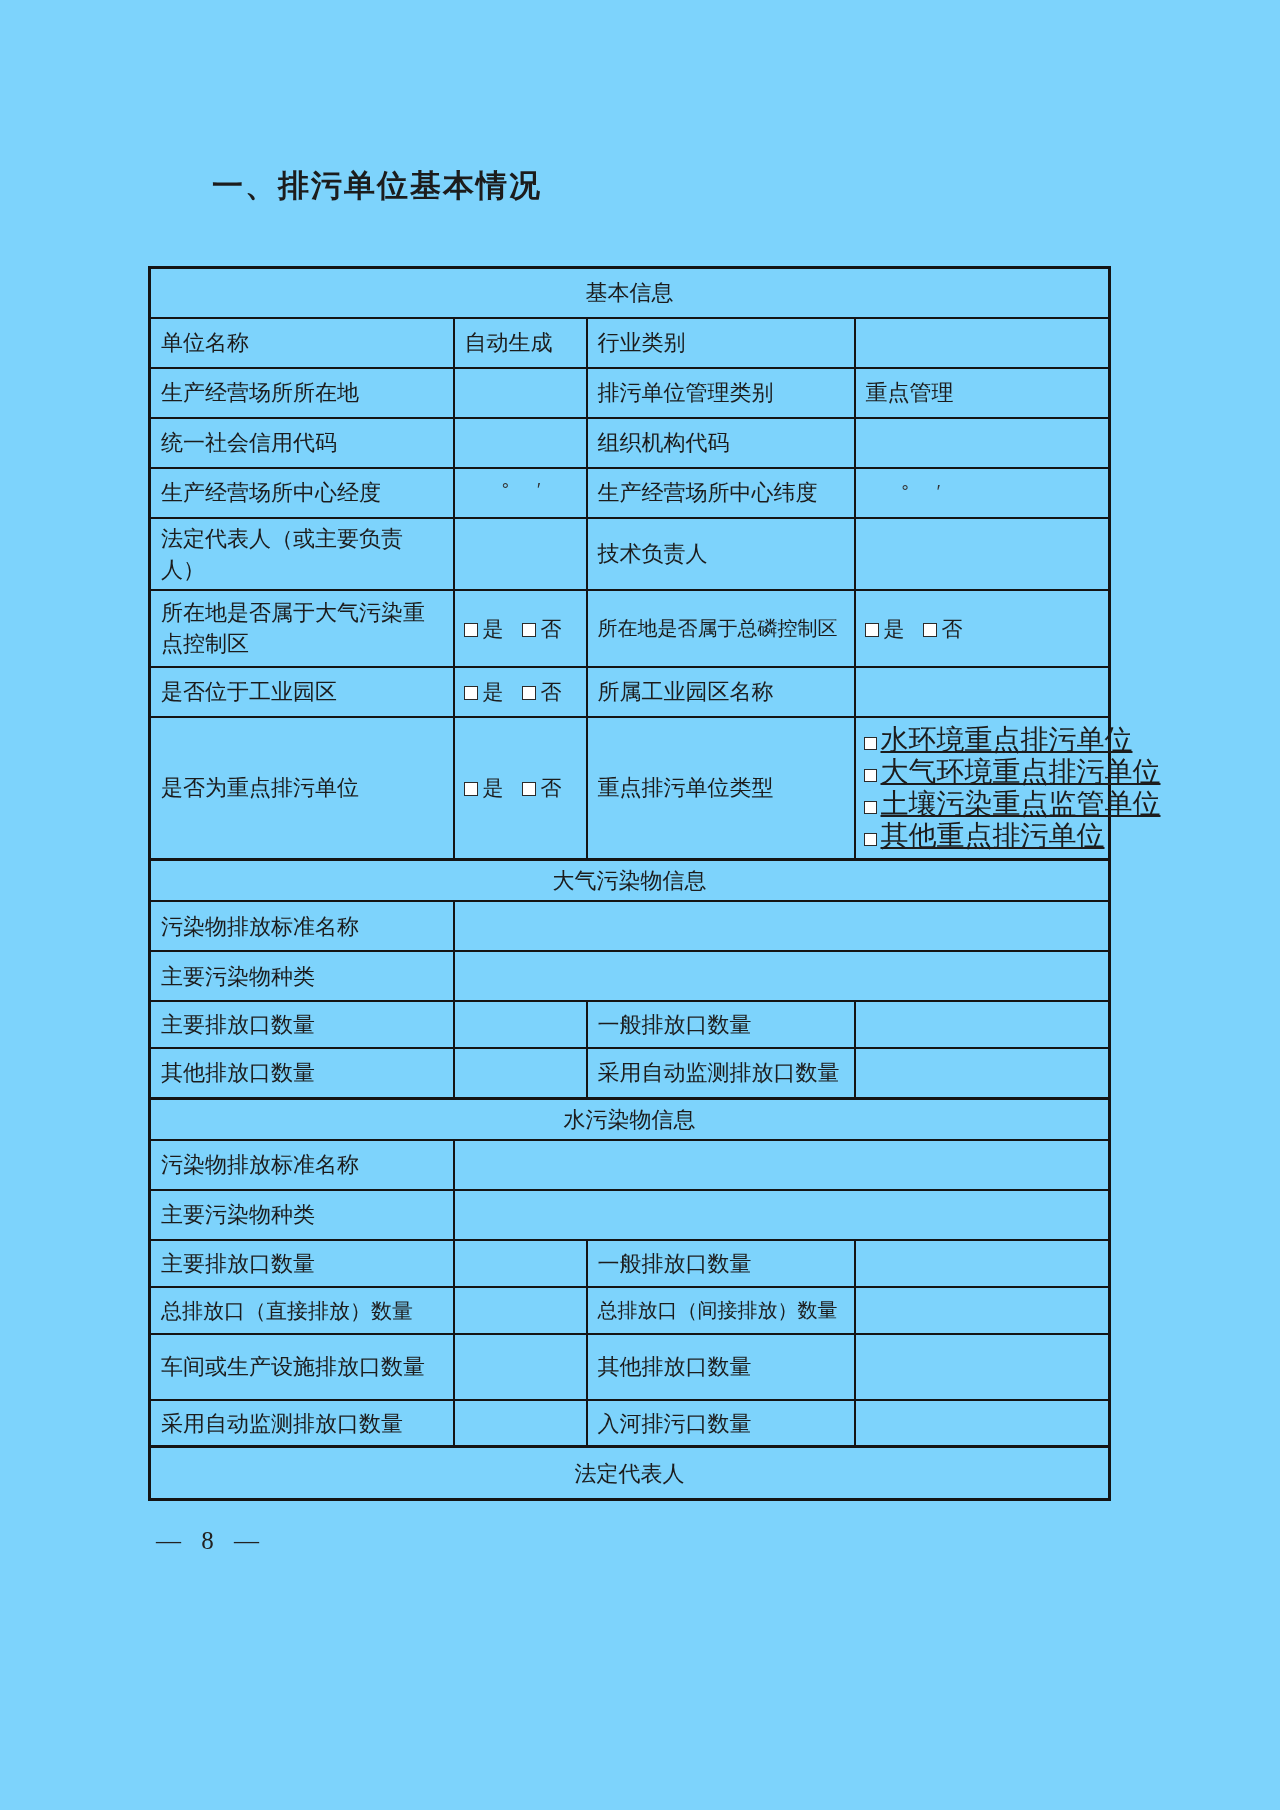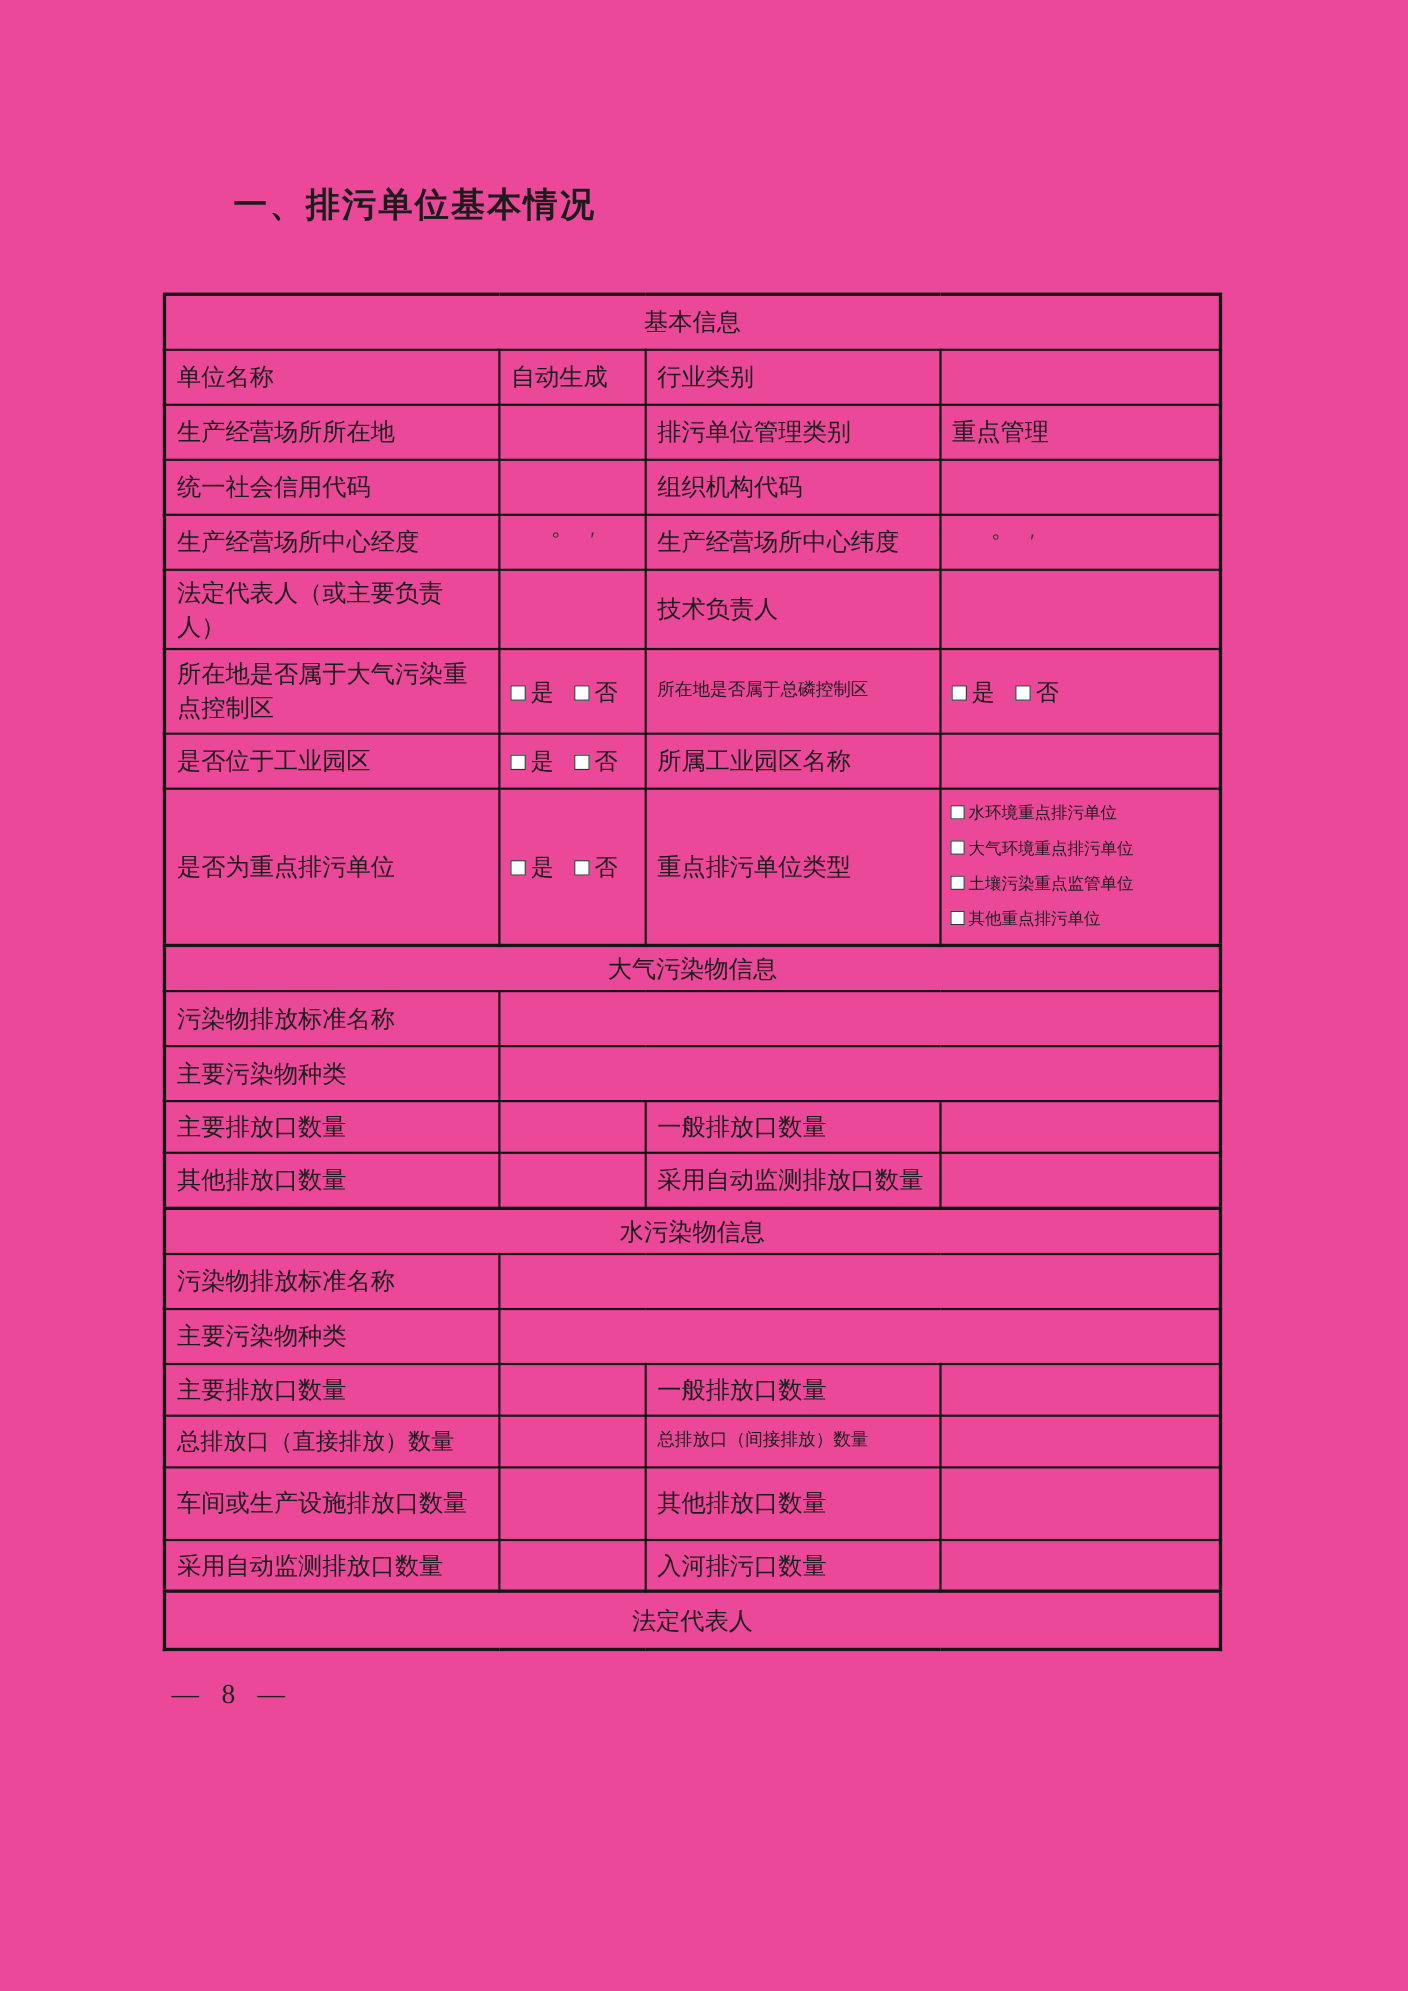--- a/index.html
+++ b/index.html
@@ -1,17 +1,17 @@
 <!DOCTYPE html>
 <html><head>
 <meta charset="utf-8">
 <style>
   html,body{margin:0;padding:0;background:#ffffff;}
   .page{
-    width:1280px;height:1810px;background:#ec4899;position:relative;
+    width:1280px;height:1810px;background:#7dd3fc;position:relative;
     font-family:"Liberation Sans","DejaVu Sans",sans-serif;color:#1c1c1c;overflow:hidden;
   }
   .title{
     font-size:31px;font-weight:bold;margin:0;padding:168px 0 0 212px;
     line-height:36px;letter-spacing:2px;
   }
   .caption{
     width:960px;margin:18px 0 0 148px;position:relative;left:-66px;
     text-align:center;font-size:23px;font-weight:bold;height:28px;line-height:28px;letter-spacing:1px;
   }
@@ -19,40 +19,40 @@
     border-collapse:collapse;table-layout:fixed;width:960px;
     margin:62px 0 0 148px;border:3px solid #141414;
   }
   td{
     border:2px solid #141414;font-size:22px;vertical-align:middle;
     padding:4px 8px 4px 10px;line-height:1.42;word-break:break-all;
   }
   .lab{}   
   .lab3{padding-right:10px;}  
   .fz21{font-size:21px;}
-  .fz20{font-size:16px;}
+  .fz20{font-size:20px;}
   .sec td{
     text-align:center;font-weight:normal;font-size:22px;
     border-top-width:3px;padding-right:10px;word-break:keep-all;
   }
   .h47{height:47px}.h48{height:32px}.h50{height:50px}.h53{height:53px}
   .h66{height:66px}.h77{height:77px}.h133{height:133px}
   .cb{
     display:inline-block;width:14px;height:14px;border:2px solid #2b2b2b;
     vertical-align:-1px;margin-right:5px;background:#fff;box-sizing:border-box;border-width:1.5px;
   }
   .cb{border:1.5px solid #2b2b2b;}
   .gap{margin-left:18px;}
   .cbl{font-size:21px;}
   .cbcell{white-space:nowrap;padding-left:9px;padding-right:4px;}
   .coordC{text-align:center;font-size:18px;color:#333;padding-top:0;}
   .coordL{text-align:left;font-size:18px;color:#333;padding-left:46px;}
   .mingap{margin-left:28px;}
   .opts{padding:6px 4px 6px 8px;}
-  .opt{line-height:32px;font-size:15px;white-space:nowrap;}
+  .opt{line-height:32px;font-size:28px;white-space:nowrap;text-decoration:underline;}
   .opt .cb{width:13px;height:13px;margin-right:4px;}
   .footer{
     margin:26px 0 0 156px;font-size:25px;letter-spacing:7px;
     font-family:"Liberation Serif","DejaVu Serif",serif;color:#222;
   }
 </style>
 </head>
 <body>
 
 <div class="page">

